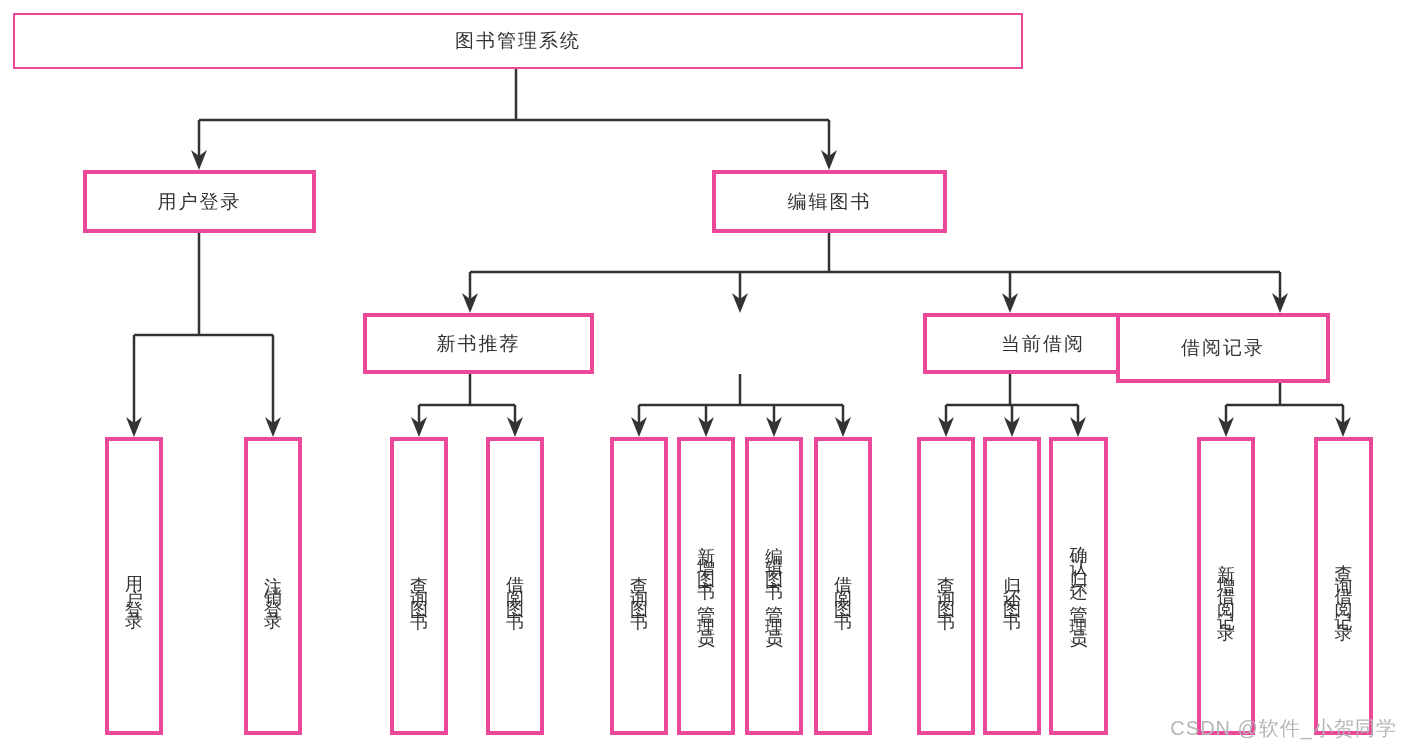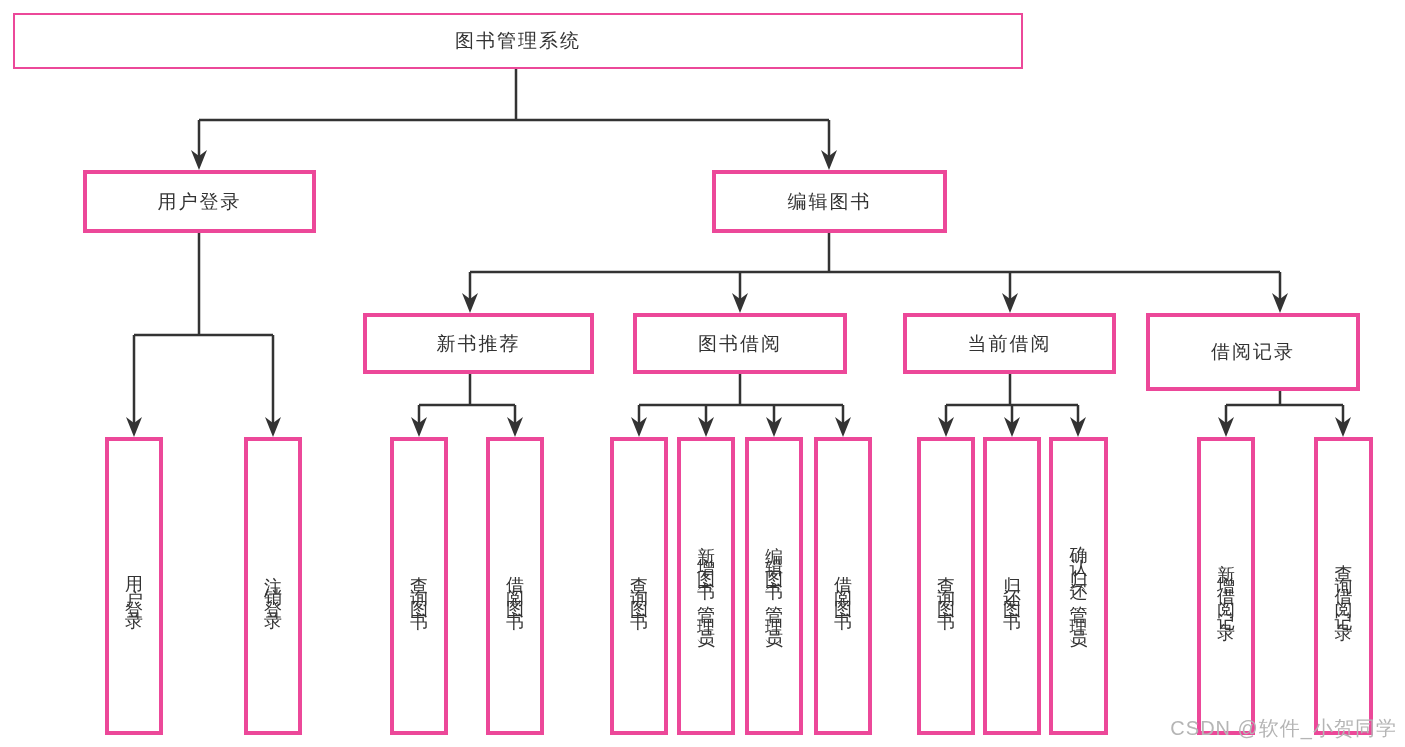--- a/index.html
+++ b/index.html
@@ -90,23 +90,22 @@
       <use href="#ah" transform="translate(1343,437)"></use>
     </g>
   </svg>
 
   <div class="box root" style="left:13px; top:13px; width:1010px; height:56px">图书管理系统</div>
 
   <div class="box" style="left:83px; top:170px; width:233px; height:63px">用户登录</div>
   <div class="box" style="left:712px; top:170px; width:235px; height:63px">编辑图书</div>
 
   <div class="box" style="left:363px; top:313px; width:231px; height:61px">新书推荐</div>
-  <div class="box" style="left:633px; top:313px; width:214px; height:61px">图书借阅</div>
-  <div class="box" style="left:903px; top:313px; width:213px; height:61px">当前借阅</div>
-  <div class="box" style="left:1146px; top:313px; width:214px; height:78px">借阅记录</div>
+  <div class="box" style="left:923px; top:313px; width:240px; height:61px">当前借阅</div>
+  <div class="box" style="left:1116px; top:313px; width:214px; height:70px">借阅记录</div>
 
   <div class="box leaf" style="left:105px; top:437px; width:58px; height:298px">用户登录</div>
   <div class="box leaf" style="left:244px; top:437px; width:58px; height:298px">注销登录</div>
 
   <div class="box leaf" style="left:390px; top:437px; width:58px; height:298px">查询图书</div>
   <div class="box leaf" style="left:486px; top:437px; width:58px; height:298px">借阅图书</div>
 
   <div class="box leaf" style="left:610px; top:437px; width:58px; height:298px">查询图书</div>
   <div class="box leaf" style="left:677px; top:437px; width:58px; height:298px">新增图书（管理员）</div>
   <div class="box leaf" style="left:745px; top:437px; width:58px; height:298px">编辑图书（管理员）</div>

